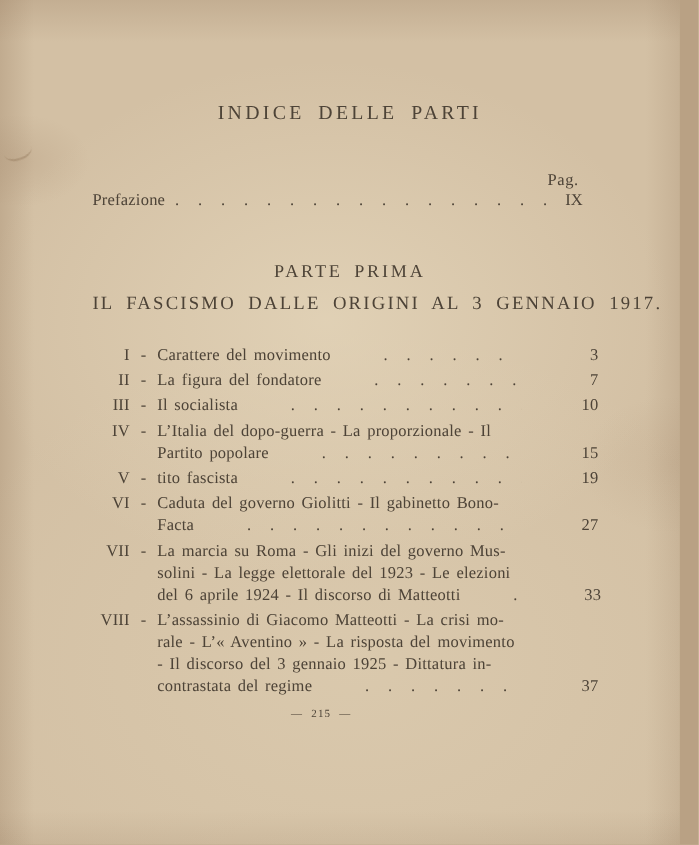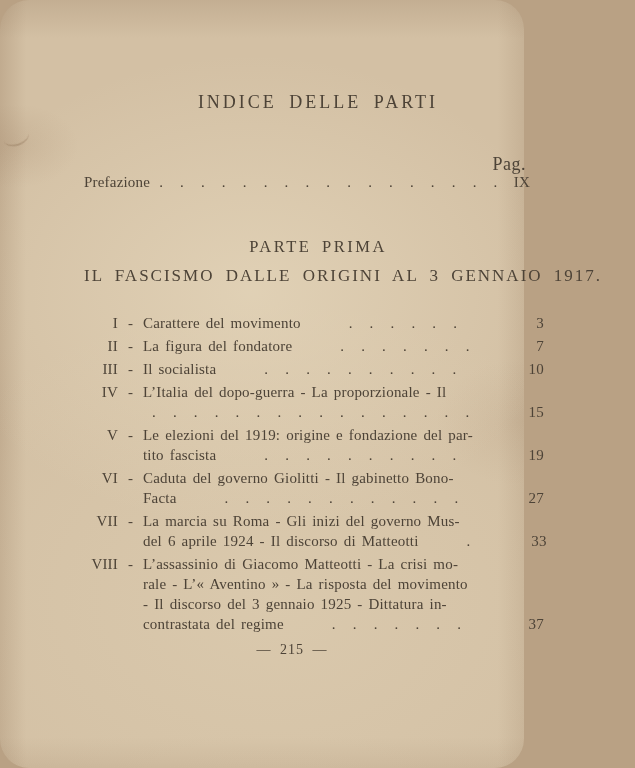--- a/index.html
+++ b/index.html
@@ -2,31 +2,30 @@
 <html><head>
 <meta charset="utf-8">
 <style>
   html,body{margin:0;padding:0;}
   body{
     width:635px;height:768px;overflow:hidden;
     font-family:"Liberation Serif","DejaVu Serif",serif;
     background:#b9a184;
   }
   .paper{
-    position:relative;width:524px;height:768px;
+    position:relative;width:618px;height:768px;
     color:#4d4337;
     background-color:#d3c0a4;
     background-image:
       radial-gradient(ellipse 440px 330px at 48% 38%, rgba(235,222,195,.55), rgba(235,222,195,0) 72%),
       radial-gradient(ellipse 520px 400px at 52% 78%, rgba(228,214,186,.40), rgba(228,214,186,0) 75%),
       radial-gradient(ellipse 90px 60px at 3% 19%, rgba(150,120,92,.18), rgba(150,120,92,0) 70%),
       radial-gradient(ellipse 120px 90px at 99% 55%, rgba(150,120,92,.12), rgba(150,120,92,0) 70%),
       linear-gradient(90deg, rgba(141,112,84,.26), rgba(141,112,84,0) 5%, rgba(141,112,84,0) 95%, rgba(141,112,84,.18)),
       linear-gradient(180deg, rgba(141,112,84,.22), rgba(141,112,84,0) 5%, rgba(141,112,84,0) 96%, rgba(141,112,84,.15));
-    border-radius: 29px;
   }
   
   .crease{
     position:absolute;left:3px;top:128px;width:26px;height:16px;
     border-bottom:2px solid rgba(118,90,62,.28);
     border-radius:50%;
     transform:rotate(-18deg);
     filter:blur(.6px);
   }
   .content{
@@ -34,21 +33,21 @@
   }
   .title{
     margin:92px 0 0 0;
     font-size:18px;font-weight:normal;
     letter-spacing:3px;word-spacing:5px;
     text-align:center;line-height:20px;
   }
   .pag-row{
     margin-top:45px;
     text-align:right;padding-right:26px;
-    font-size:18px;line-height:15px;
+    font-size:15px;line-height:15px;
     letter-spacing:.5px;
   }
   .toc-row{
     display:flex;align-items:flex-start;
     font-size:15px;line-height:20px;
     padding-right:22px;
     letter-spacing:.2px;word-spacing:2px;
   }
   .leader{
     flex:1;overflow:hidden;white-space:nowrap;
@@ -84,21 +83,21 @@
   .entry-body{flex:1;min-width:0;}
   .entry-line{white-space:nowrap;padding-right:55px;font-family:Liberation Serif, serif;}
   .entry-lastline{
     display:flex;align-items:flex-end;white-space:nowrap;
     padding-right:8px;
     gap:39px;
   }
   .entry-lastline .pagenum{min-width:24px;}
   .folio{
     margin-top:7px;
-    text-align:center;font-size:14px;line-height:18px;
+    text-align:center;font-size:10px;line-height:18px;
     letter-spacing:1px;word-spacing:4px;
     transform:translateX(-26px);
   }
 </style>
 </head>
 <body>
 
 <div class="paper">
   <div class="crease"></div>
   <div class="content">
@@ -155,31 +154,31 @@
             </div>
           </span>
   </div>
 
   <div class="entry">
     <span class="numeral">IV</span>
     <span class="dashcol">-</span>
     <span class="entry-body">
             <div class="entry-line">L’Italia del dopo-guerra - La proporzionale - Il</div>
             <div class="entry-lastline">
+              <span>Partito popolare</span>
               <span class="leader">. . . . . . . . . . . . . . . . . . . . . . . . . . . . . . . . . . . .</span>
               <span class="pagenum">15</span>
             </div>
           </span>
   </div>
 
   <div class="entry">
     <span class="numeral">V</span>
     <span class="dashcol">-</span>
     <span class="entry-body">
-            <div class="entry-line">Le elezioni del 1919: origine e fondazione del par-</div>
             <div class="entry-lastline">
               <span>tito fascista</span>
               <span class="leader">. . . . . . . . . . . . . . . . . . . . . . . . . . . . . . . . . . . .</span>
               <span class="pagenum">19</span>
             </div>
           </span>
   </div>
 
   <div class="entry">
     <span class="numeral">VI</span>
@@ -192,20 +191,21 @@
               <span class="pagenum">27</span>
             </div>
           </span>
   </div>
 
   <div class="entry">
     <span class="numeral">VII</span>
     <span class="dashcol">-</span>
     <span class="entry-body">
             <div class="entry-line">La marcia su Roma - Gli inizi del governo Mus-</div>
+            <div class="entry-line">solini - La legge elettorale del 1923 - Le elezioni</div>
             <div class="entry-lastline">
               <span>del 6 aprile 1924 - Il discorso di Matteotti</span>
               <span class="leader">. . . . . . . . . . . . . . . . . . . . . . . . . . . . . . . . . . . .</span>
               <span class="pagenum">33</span>
             </div>
           </span>
   </div>
 
   <div class="entry">
     <span class="numeral">VIII</span>

